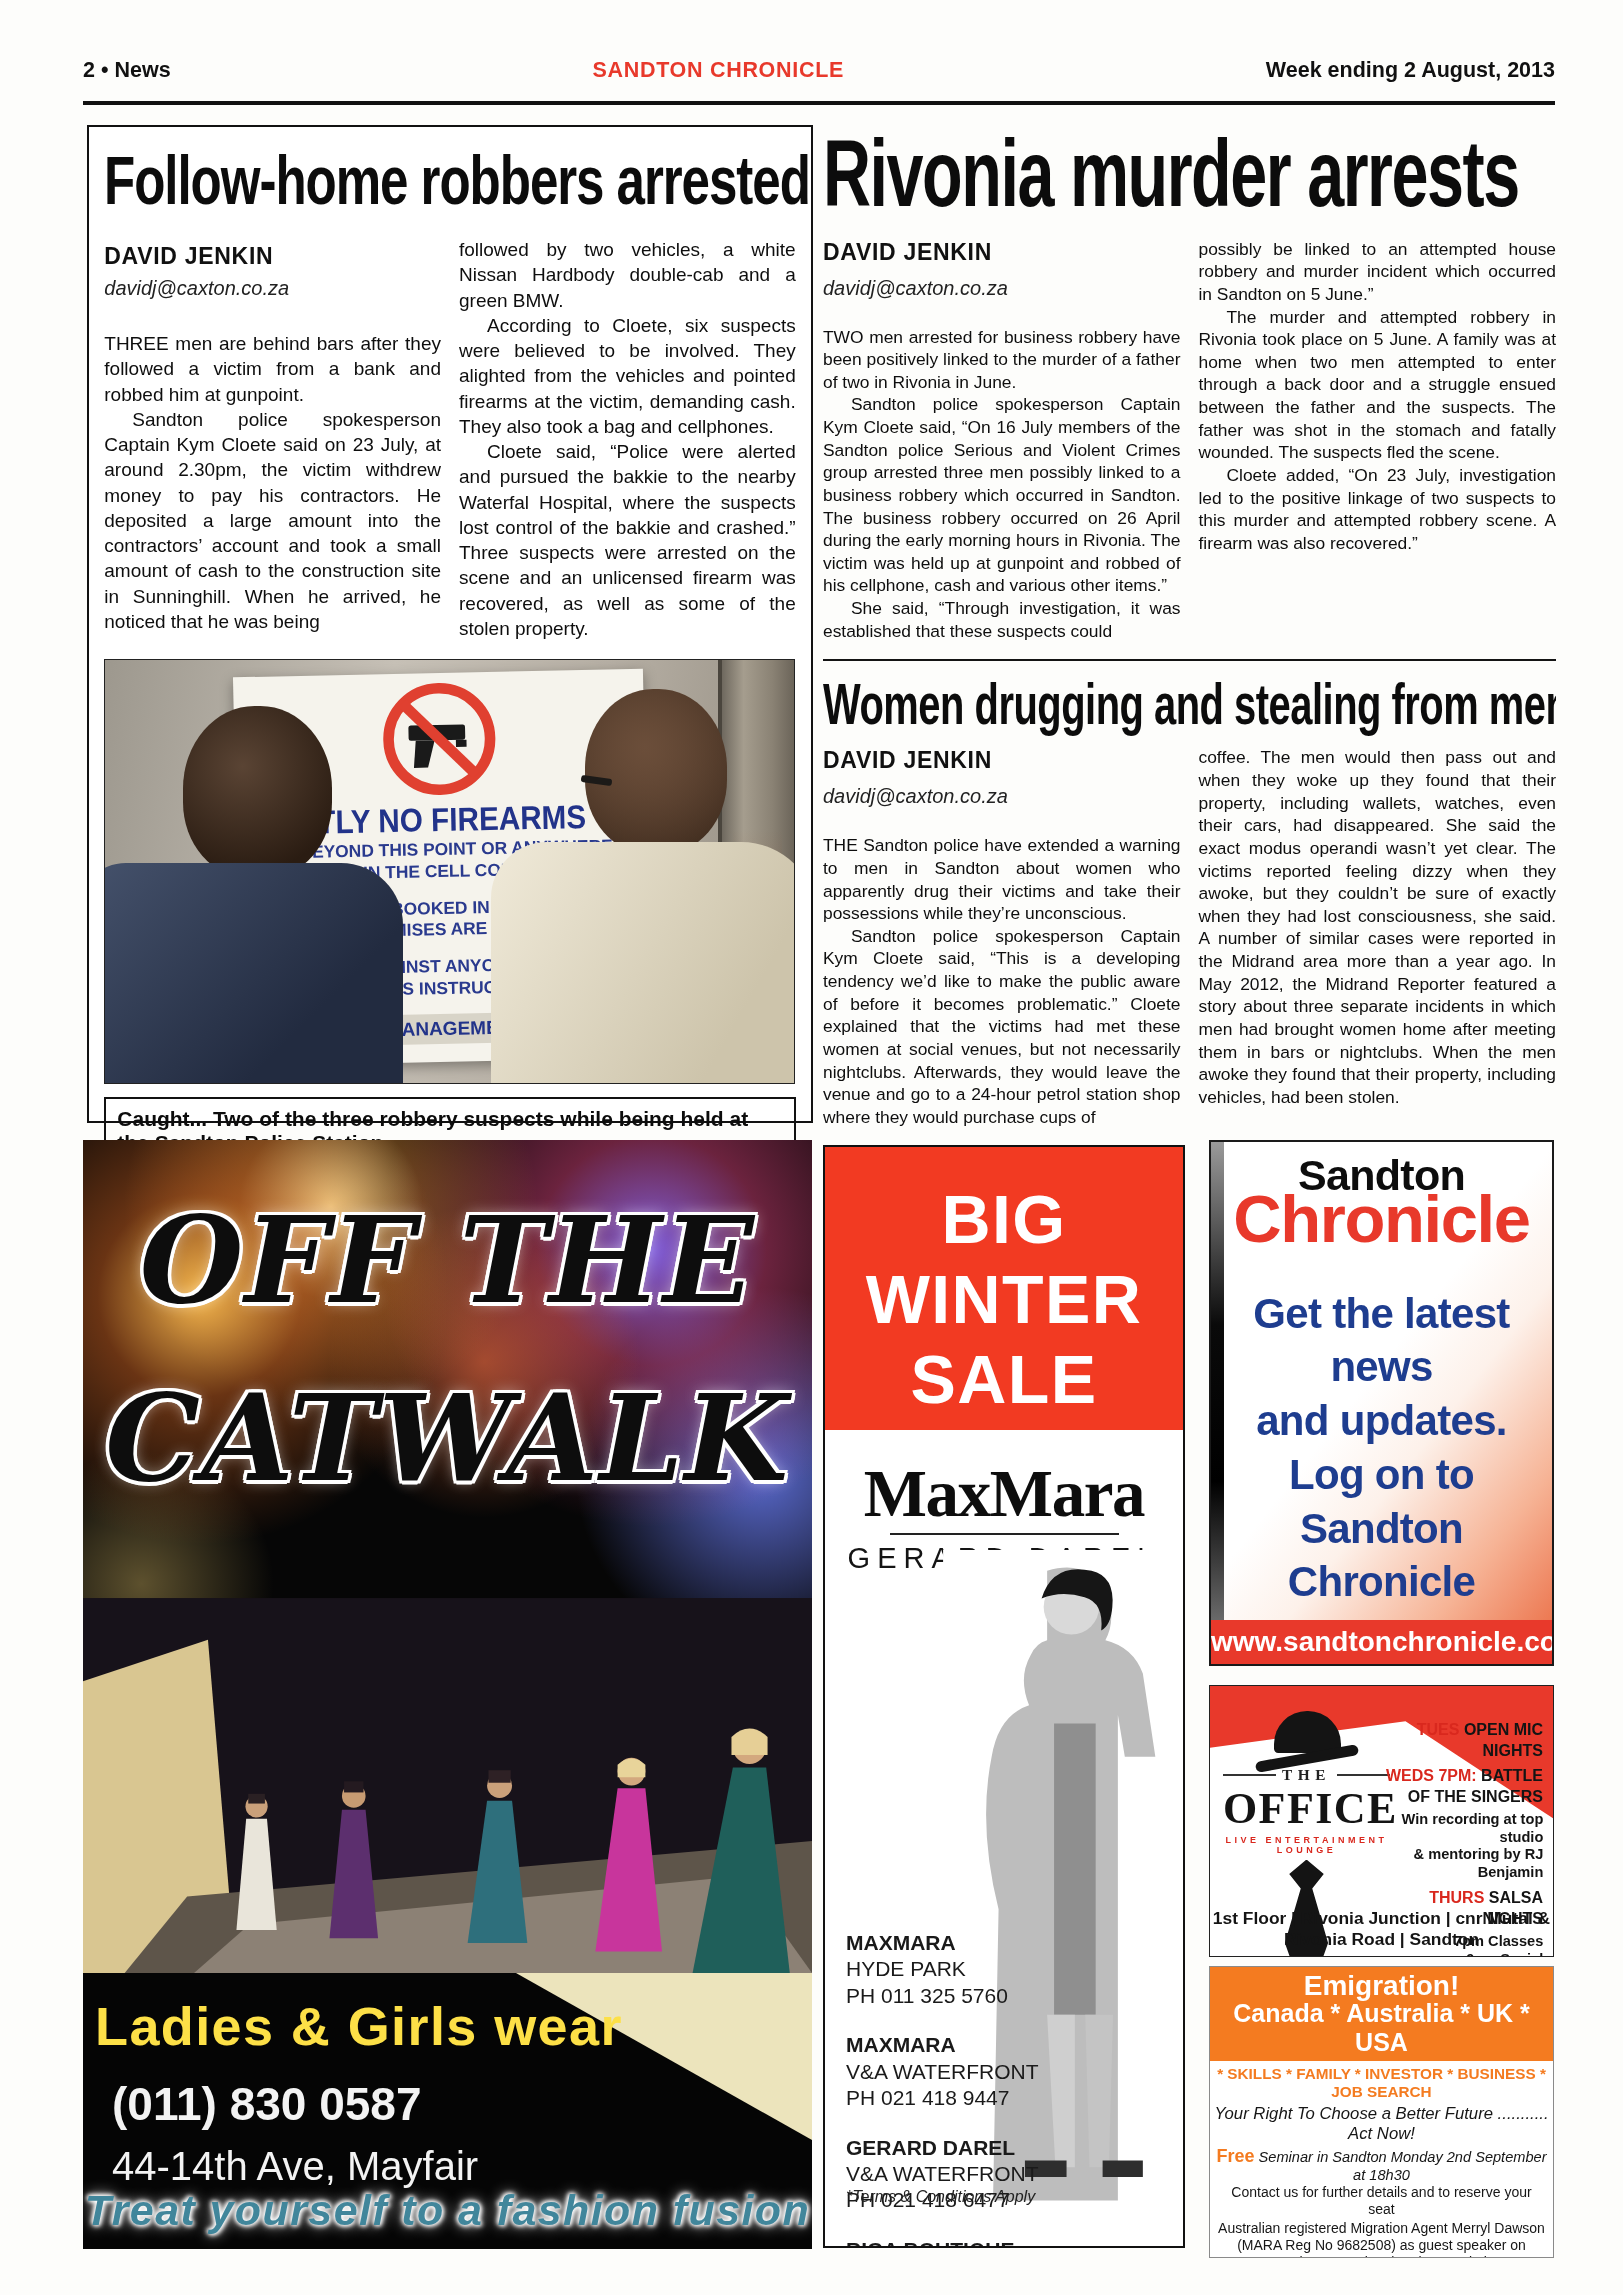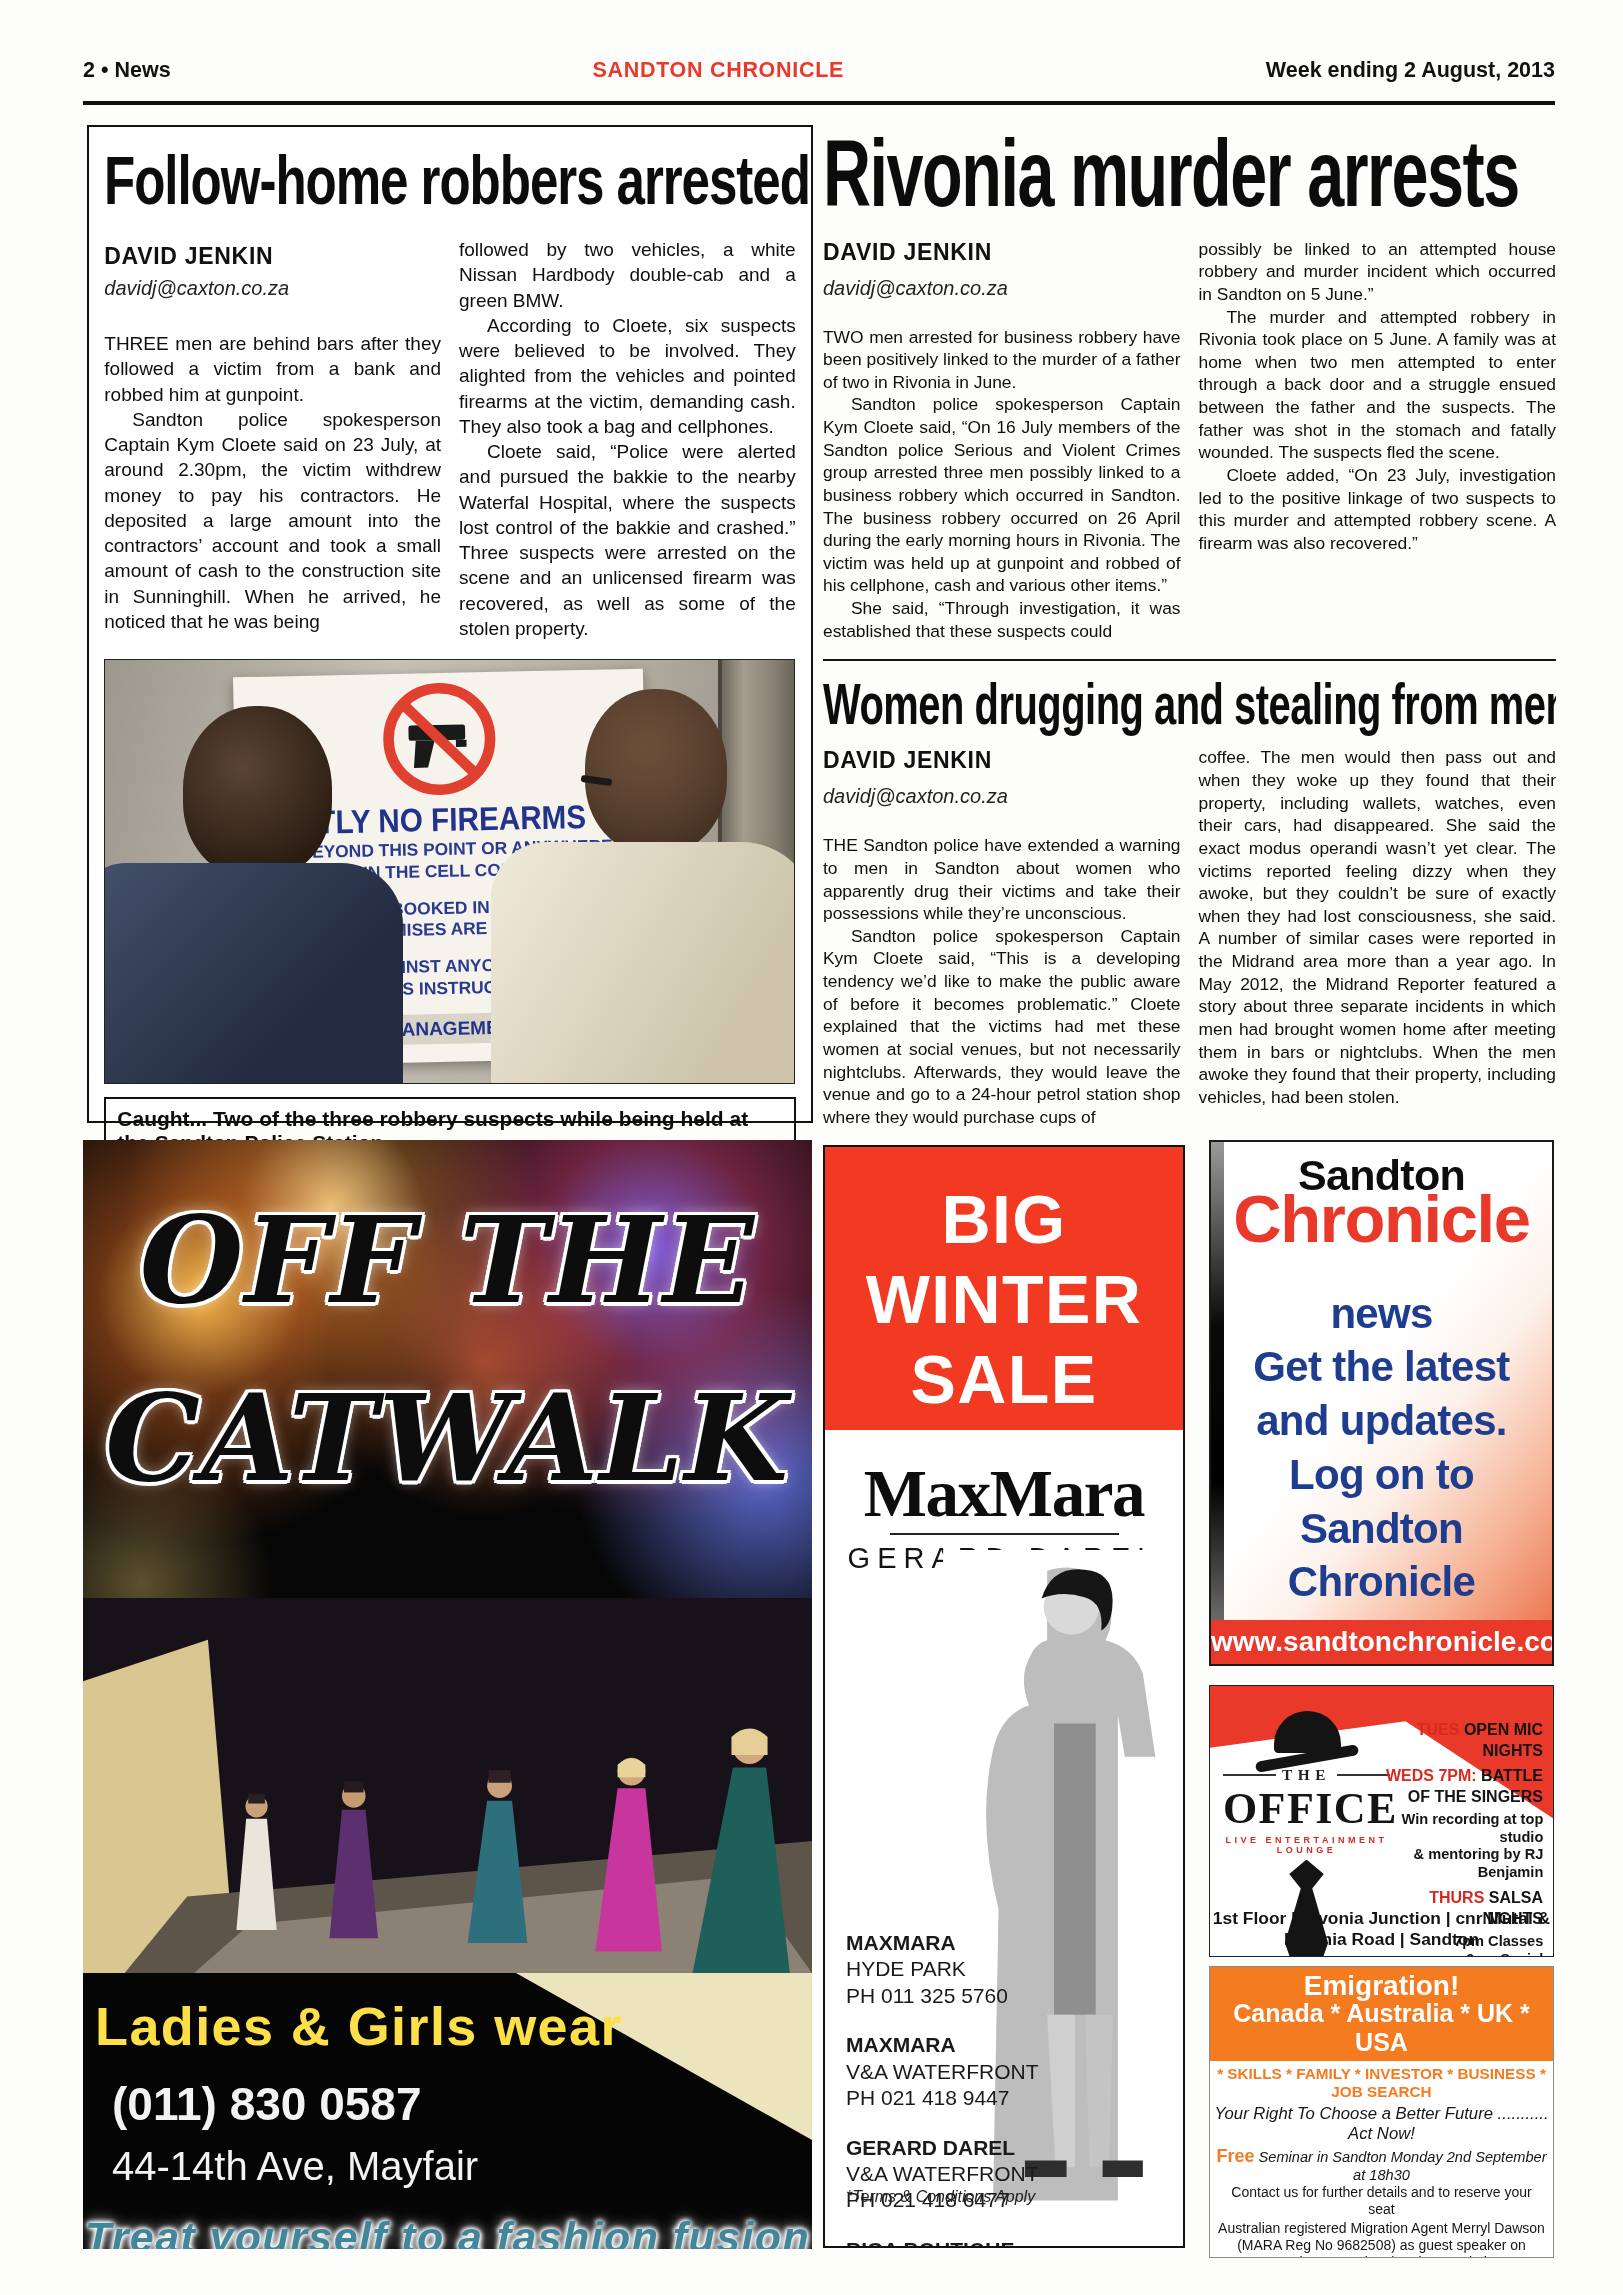--- a/index.html
+++ b/index.html
@@ -69,21 +69,21 @@
     radial-gradient(circle at 8% 40%, rgba(255,220,120,.35), transparent 14%),
     #060606; }
   .cat-title { position:absolute; top:30.5px; left:0; right:0; text-align:center; font-family:"DejaVu Serif",serif; font-style:italic; font-weight:bold; font-size:119px; line-height:1.5; color:#0d0d0d; letter-spacing:1.4px;
     text-shadow:3.5px 0 0 #fff,-3.5px 0 0 #fff,0 3.5px 0 #fff,0 -3.5px 0 #fff,2.8px 2.8px 0 #fff,-2.8px -2.8px 0 #fff,2.8px -2.8px 0 #fff,-2.8px 2.8px 0 #fff,0 0 15.3px rgba(255,255,255,.6); }
   .stage { position:absolute; left:0; top:458px; width:729px; height:375px; }
   .cat-info { position:absolute; left:0; top:833px; width:729px; height:276px; background:#050505; }
   .cat-wedge { position:absolute; right:0; top:0; width:361px; height:167px; background:#ece4bc; clip-path:polygon(18% 0,100% 0,100% 100%); }
   .cat-wear { position:absolute; left:12px; top:22px; font-size:54px; font-weight:800; color:#fde047; letter-spacing:1.4px; }
   .cat-phone { position:absolute; left:29px; top:104px; font-size:46px; font-weight:700; color:#f3f3f3; }
   .cat-addr { position:absolute; left:29px; top:171px; font-size:40px; color:#f3f3f3; }
-  .cat-tag { position:absolute; left:0; right:0; top:240px; text-align:center; font-style:italic; font-weight:800; font-size:43px; color:#41869b; letter-spacing:1.4px;
+  .cat-tag { position:absolute; left:0; right:0; top:213px; text-align:center; font-style:italic; font-weight:800; font-size:43px; color:#41869b; letter-spacing:1.4px;
     text-shadow:0 0 7px #fff,0 0 15.3px #fff,1.4px 1.4px 4.2px #fff,-1.4px -1.4px 4.2px #fff; }
 
   
   .winter { left:823px; top:1145px; width:362px; height:1103px; border:2.1px solid #111; background:#fff; }
   .sale-red { height:283px; background:#f23a22; color:#fff; text-align:center; font-weight:800; font-size:68px; line-height:1.18; padding-top:32px; letter-spacing:1.4px; }
   .mm-brand { text-align:center; font-family:"Liberation Serif",serif; font-weight:bold; font-size:67px; margin-top:25px; color:#0d0d0d; letter-spacing:-1.4px; }
   .mm-rule { width:229px; height:2.1px; background:#222; margin:1.4px auto 7px; }
   .gd-brand { text-align:center; font-size:29px; letter-spacing:7px; color:#141414; margin-top:1.4px; }
   .mm-model { position:absolute; right:4.2px; top:403px; width:236px; height:652px; }
   .stores { position:absolute; left:21px; top:783px; width:208px; }
@@ -323,22 +323,22 @@
     </div>
     <div class="terms">*Terms &amp; Conditions Apply</div>
   </div>
 
   <div class="ad promo">
     <div class="promo-brand">
       <div class="promo-sandton">Sandton</div>
       <div class="promo-chronicle">Chronicle</div>
     </div>
     <div class="promo-lines">
+        <p>Get the latest</p>
         <p>news</p>
-        <p>Get the latest</p>
         <p>and updates.</p>
         <p>Log on to</p>
         <p>Sandton</p>
         <p>Chronicle</p>
       </div>
     <div class="promo-bar">www.sandtonchronicle.co.za</div>
   </div>
 
   <div class="ad office">
     <div class="office-ribbon"></div>

